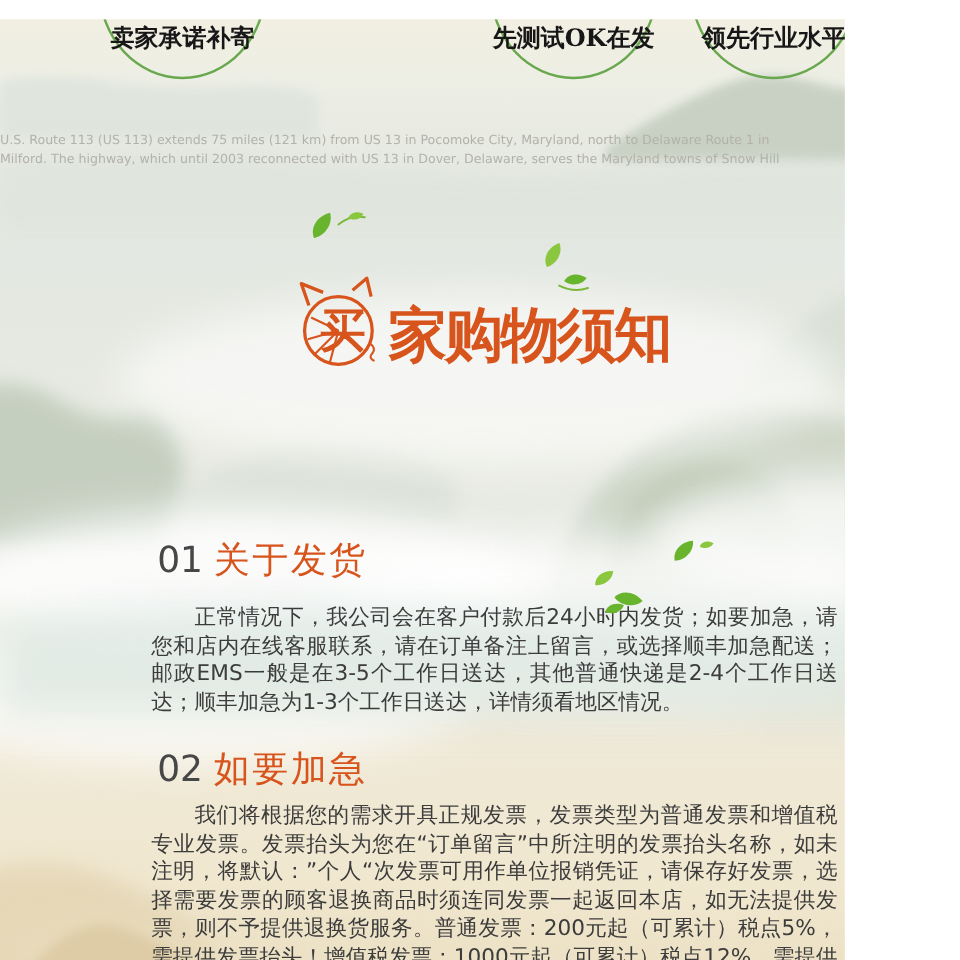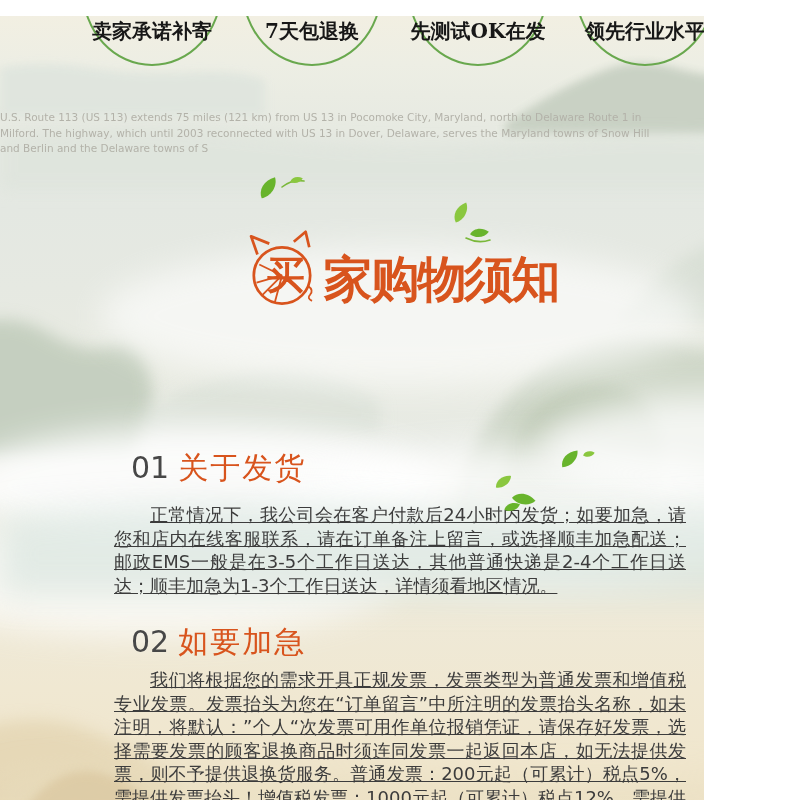--- a/index.html
+++ b/index.html
@@ -34,23 +34,23 @@
   .logo{display:inline-block;width:80px;height:80px;margin-right:2px;}
   .logo svg{display:block;}
   .title-text{font-family:Liberation Serif, serif;
         font-weight:bold;font-size:49px;line-height:1;letter-spacing:-2px;
         color:var(--accent-orange,#d8541d);padding-bottom:6px;}
 
   
   .sec-head{position:absolute;left:131px;z-index:2;font-size:30px;line-height:32px;}
   .sec-num{color:var(--section-number-gray,#474747);margin-right:9px;font-weight:400;}
   .sec-title{color:var(--accent-orange,#e8611f);font-weight:500;letter-spacing:2px;}
-  .sec-body{position:absolute;left:114px;width:572px;z-index:2;margin:0;
+  .sec-body{position:absolute;left:126px;width:572px;z-index:2;margin:0;
         font-size:18px;line-height:23.5px;color:var(--body-text,#3c3c3c);
-        text-indent:2em;text-align:justify;text-decoration:underline;}
+        text-indent:2em;text-align:justify;}
   .head1{top:436px;}  .body1{top:487px;}
   .head2{top:610px;}  .body2{top:652px;}
 
   .leaf-a{fill:var(--leaf-green,#68b42c);}
   .leaf-b{fill:#8ac73f;}
   .stem{stroke:#7ab83a;stroke-width:1.6;fill:none;stroke-linecap:round;}
 </style>
 </head>
 <body>
 
@@ -91,38 +91,33 @@
       <path d="M0,800 L0,762 Q200,738 420,756 Q620,772 800,752 L800,800 Z" fill="#e9dec0" opacity="0.5" filter="url(#b16)"></path>
       <path d="M20,800 Q60,740 110,760 Q150,775 160,800 Z" fill="#cdb384" opacity="0.35" filter="url(#b4)"></path>
     </g>
   </svg>
 
   <div class="badges">
     <div class="badge badge1">
       <span class="ring"></span>
       <span class="badge-label">卖家承诺补寄</span>
     </div>
-    <div class="badge badge2">
-      <span class="ring"></span>
-      <span class="badge-label">7天包退换</span>
-    </div>
     <div class="badge badge4">
       <span class="ring"></span>
       <span class="badge-label">领先行业水平</span>
     </div>
     <div class="badge badge3">
       <span class="ring"></span>
       <span class="badge-label">先测试OK在发</span>
     </div>
   </div>
 
   <div class="route-note">
     <div>U.S. Route 113 (US 113) extends 75 miles (121 km) from US 13 in Pocomoke City, Maryland, north to Delaware Route 1 in</div>
     <div>Milford. The highway, which until 2003 reconnected with US 13 in Dover, Delaware, serves the Maryland towns of Snow Hill</div>
-    <div>and Berlin and the Delaware towns of S</div>
   </div>
 
   <div class="title-row">
     <span class="logo">
       <svg viewBox="0 0 84 88" width="80" height="80">
         <g stroke="#d8541d" fill="none" stroke-width="3">
           <path d="M15,27 L8,7 L28,15" stroke-linejoin="round"></path>
           <path d="M55,13 L68,2 L72,19" stroke-linejoin="round"></path>
           <circle cx="42" cy="50" r="31"></circle>
           <g stroke-width="2">

